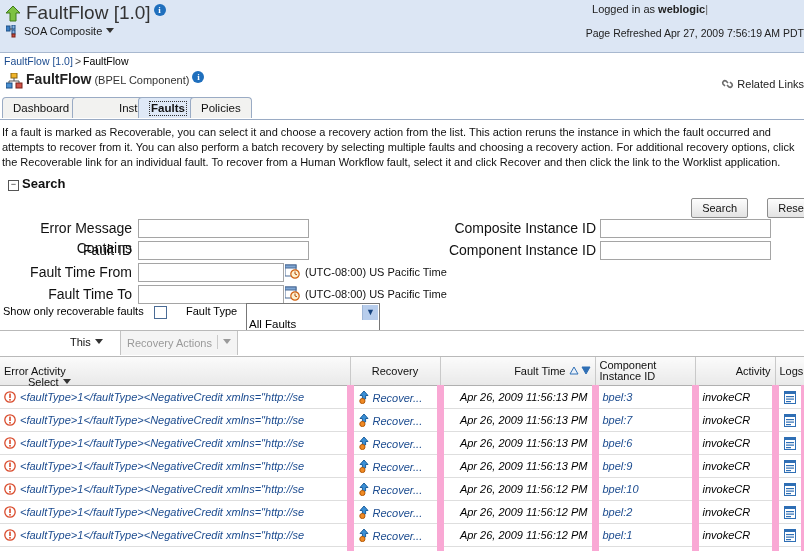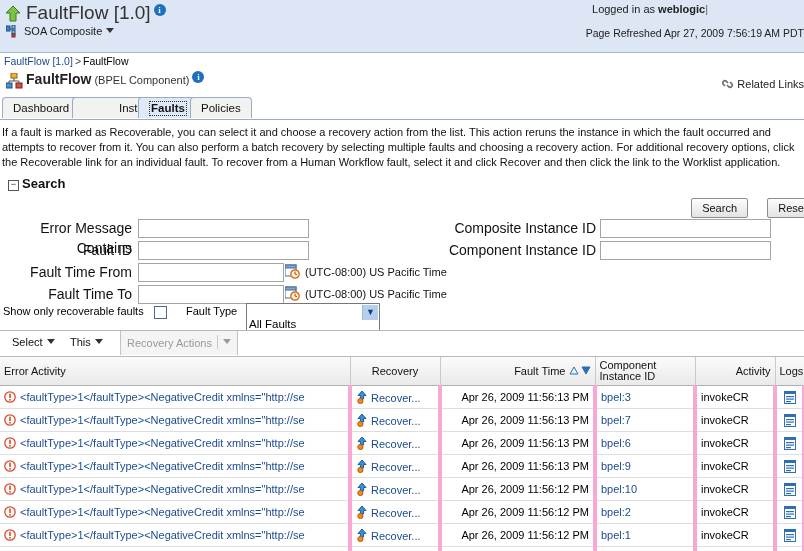--- a/index.html
+++ b/index.html
@@ -86,23 +86,23 @@
     vertical-align:-2px;margin:0 5px;}
   .splitbtn .dcaret{display:inline-block;width:0;height:0;border-left:4px solid transparent;
     border-right:4px solid transparent;border-top:5px solid #9a9a9a;vertical-align:3px;}
 
   
   table.grid{border-collapse:collapse;width:804px;table-layout:fixed;}
   table.grid th{background:linear-gradient(#fbfbfb,#e9e9e9);
     border-right:1px solid #c9c9c9;border-bottom:1px solid #b0b0b0;
     font-size:11px;font-weight:normal;color:#111;padding:2px 4px;height:24px;
     vertical-align:middle;}
-  table.grid td{border-right:4px solid #f9a8d4;border-bottom:1px solid #dedede;
+  table.grid td{border-right:7px solid #f9a8d4;border-bottom:1px solid #dedede;
     font-size:11px;padding:2px 4px;height:18px;white-space:nowrap;overflow:hidden;
-    vertical-align:middle;background:#fff;}
+    vertical-align:middle;background:#fff;font-style:italic;}
   .c-err{text-align:left;}
   .c-rec{text-align:left;}
   .c-time{text-align:right;}
   .c-cid{text-align:left;}
   .c-act{text-align:left;}
   .c-log{text-align:center;}
   .lnk{color:#1b4b8f;text-decoration:none;}
   .errtxt{color:#1b4b8f;}
   .sortico{display:inline-block;margin-left:3px;vertical-align:0px;}
 
@@ -238,21 +238,21 @@
   <span class="chk" style="left:154px;top:4px;"></span>
   <span style="position:absolute;left:186px;top:3px;font-size:11px;">Fault Type</span>
   <div class="sel-box" style="left:246px;top:1px;width:128px;">
     <span>All Faults</span>
     <span class="sel-arrow" style="right:1px;top:1px;">▼</span>
   </div>
 </div>
 
 <div class="tbl-wrap">
   <div class="toolbar">
-    <span class="tb-item" style="left:12px;"><span>Select</span><span class="tb-caret"></span></span>
+    <span class="tb-item" style="left:28px;margin-top:40px;"><span>Select</span><span class="tb-caret"></span></span>
     <span class="tb-item" style="left:70px;"><span>This</span><span class="tb-caret"></span></span>
     <span class="splitbtn" style="left:120px;"><span>Recovery Actions</span><span class="divd"></span><span class="dcaret"></span></span>
   </div>
 
   <table class="grid">
     <colgroup>
       <col style="width:350px">
         <col style="width:90px">
         <col style="width:155px">
       <col style="width:100px">

